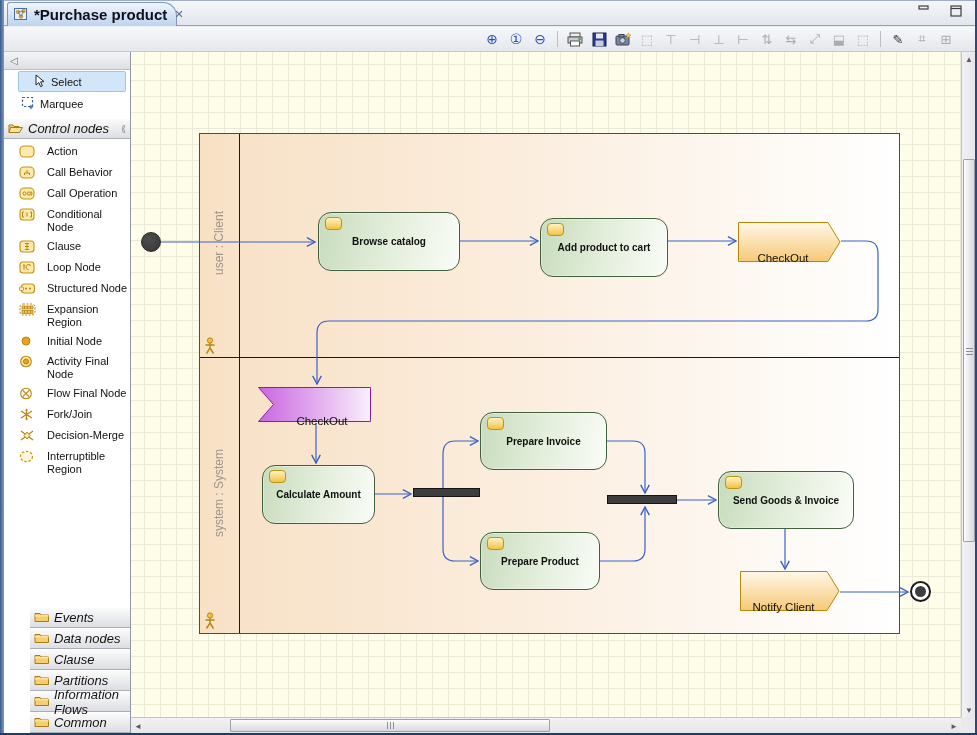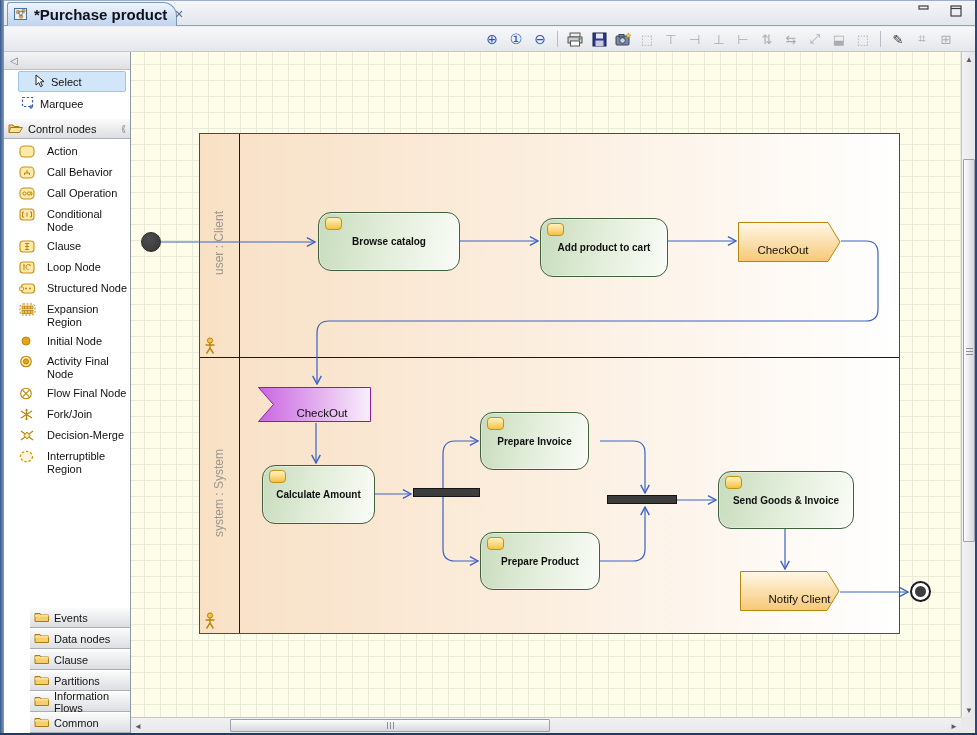--- a/index.html
+++ b/index.html
@@ -40,21 +40,21 @@
   
   .palette { position:absolute; left:4px; top:52px; width:127px; height:681px;
     background:#FFFFFF; border-right:1px solid #8F98A5; display:flex; flex-direction:column; }
   .pal-head { height:18px; background:linear-gradient(#F4F4F5,#DEE0E4); border-bottom:1px solid #BBBFC6;
     display:flex; align-items:center; padding-left:6px; color:#6E7682; font-size:10px; }
   .pal-tool { height:21px; display:flex; align-items:center; gap:5px; padding-left:15px; margin:1px 4px 0 2px; border-radius:2px;}
   .pal-tool.sel { background:#D2E6F9; border:1px solid #9FC5EA; margin-left:14px; }
   .pal-tool .lbl, .pal-item .lbl { font-size:11px; color:#101010; }
   .drawer { height:21px; background:linear-gradient(#FBFBFB,#DCDEE2); border-top:1px solid #FFFFFF;
     border-bottom:1px solid #A9ADB4; display:flex; align-items:center; gap:4px; padding:0 4px; }
-  .drawer .lbl { font-size:11px; color:#141414; flex:1; }
+  .drawer .lbl { font-size:13px; color:#141414; flex:1;font-style:italic; }
   .drawer .pin { color:#8A8F98; font-size:9px; letter-spacing:-2px; padding-right:2px;}
   .pal-items { padding:3px 0 0 0; }
   .pal-item { display:flex; align-items:flex-start; gap:11px; padding:3px 2px 3px 15px; }
   .pal-item .ic { flex:0 0 17px; margin-top:0px; }
   .pal-item .lbl { line-height:13px; }
   .pal-spacer { flex:1; }
   .pal-bottom { margin-top:auto;padding-left:26px; }
 
   
   .canvas { position:absolute; left:131px; top:52px; width:830px; height:665px;
@@ -78,21 +78,21 @@
     display:flex; align-items:center; justify-content:center;
     font-weight:bold; font-size:10px; color:#101010; text-align:center;
     box-shadow:inset 0 0 0 1px rgba(255,255,255,.35); }
   .node-badge { position:absolute; top:4px; left:6px; width:17px; height:13px;
     border:1px solid #C2940E; border-radius:4px;
     background:linear-gradient(#FFF3C2,#F3C246); }
 
   .barnode { position:absolute; background:#3D3D3D; border:1px solid #141414; }
 
   .signal { position:absolute; }
-  .signal .cap { position:absolute; left:0; top:8px; display:flex; align-items:center; justify-content:center;
+  .signal .cap { position:absolute; left:0; top:16px; display:flex; align-items:center; justify-content:center;
     font-size:11.5px; color:#101010; }
 
   .initial-node { position:absolute; width:20px; height:20px; border-radius:50%;
     background:radial-gradient(circle at 40% 35%, #4E4E4E, #353535); border:1px solid #2A2A2A; }
   .final-node { position:absolute; width:21px; height:21px; border-radius:50%;
     border:2px solid #1C1C1C; background:#FFFFFF; display:flex; align-items:center; justify-content:center; }
   .final-node .dot { width:11px; height:11px; border-radius:50%; background:#3E3E3E; }
 
   
   .vscroll { position:absolute; right:2px; top:52px; width:14px; height:665px;
@@ -464,21 +464,21 @@
     <span class="cap" style="left:15px; width:98px; height:35px;">CheckOut</span>
   </div>
 
   <div class="node-action" style="left:131px; top:413px; width:113px; height:59px;">
     <span class="node-badge"></span>
     <span>Calculate Amount</span>
   </div>
 
   <div class="barnode" style="left:282px; top:436px; width:67px; height:9px;"></div>
 
-  <div class="node-action" style="left:349px; top:360px; width:109px; height:58px;">
+  <div class="node-action" style="left:349px; top:360px; width:127px; height:58px;">
     <span class="node-badge"></span>
     <span>Prepare Invoice</span>
   </div>
 
   <div class="node-action" style="left:349px; top:480px; width:120px; height:58px;">
     <span class="node-badge"></span>
     <span>Prepare Product</span>
   </div>
 
   <div class="barnode" style="left:476px; top:443px; width:70px; height:9px;"></div>
@@ -491,21 +491,21 @@
   <div class="signal" style="left:609px; top:519px; width:100px; height:40px;">
     <svg width="100" height="40" viewBox="0 0 100 40">
       <defs>
           <linearGradient id="sg2" x1="0" y1="0" x2="0" y2="1">
         <stop offset="0" stop-color="#FFF8E8"></stop>
             <stop offset="1" stop-color="#F6C876"></stop>
           </linearGradient>
         </defs>
       <polygon points="0.5,0.5 87,0.5 99,20 87,39.5 0.5,39.5" fill="url(#sg2)" stroke="#B8860B"></polygon>
     </svg>
-    <span class="cap" style="width:87px; height:40px;margin-left:16px;">Notify Client</span>
+    <span class="cap" style="width:87px; height:40px;">Notify Client</span>
   </div>
 
   <div class="final-node" style="left:779px; top:529px;">
     <span class="dot"></span>
   </div>
 </div>
 
 <div class="vscroll">
   <span class="sb-arrow" style="top:0;">▲</span>
   <div class="vthumb">

